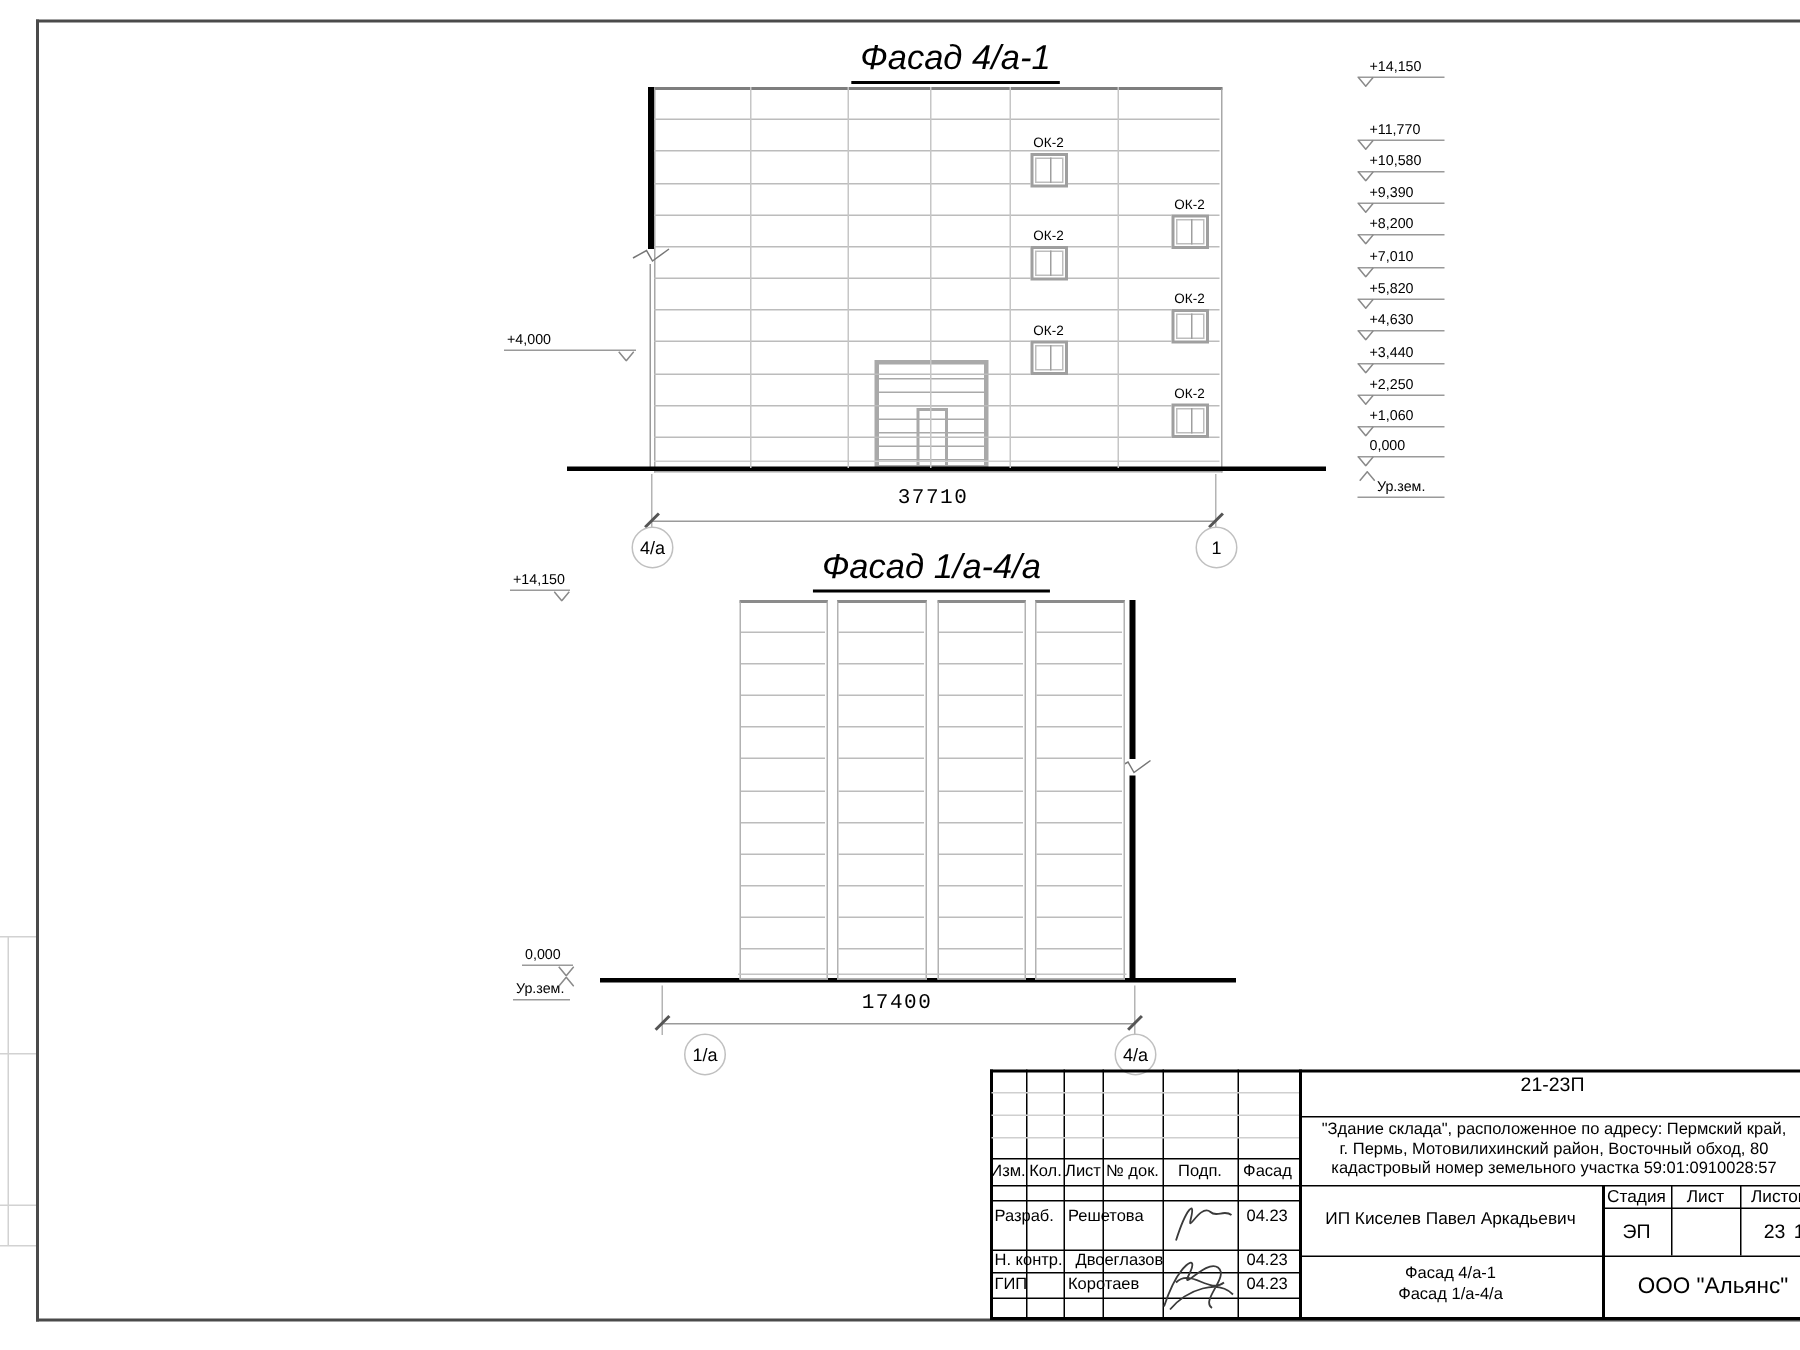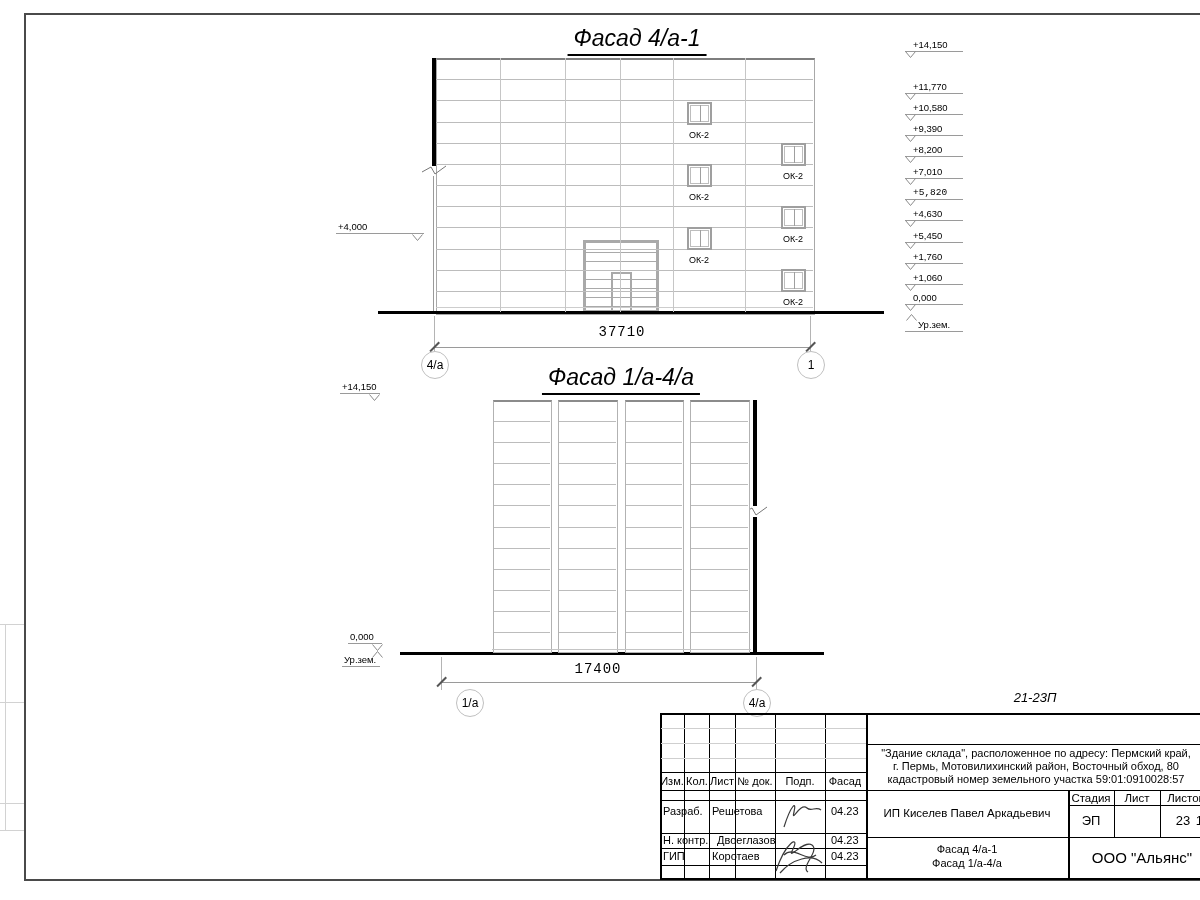--- a/index.html
+++ b/index.html
@@ -21,21 +21,21 @@
   .bubble{position:absolute;width:26px;height:26px;border-radius:50%;border:1px solid #c0c0c0;
           background:#fff;text-align:center;line-height:26px;font-size:12px;}
   .elev{position:absolute;font-size:9.5px;white-space:nowrap;}
   .elev .lab{border-bottom:1px solid #9a9a9a;padding:0 3px 1px 8px;display:block;}
   .elev svg{position:absolute;}
   .bldg{position:absolute;border:1px solid #a8a8a8;border-top:2px solid #7e7e7e;background:#fff;}
   .bay{position:absolute;border:1px solid #b2b2b2;border-top:2px solid #8b8b8b;background:#fff;}
   .win{position:absolute;border:2px solid #9f9f9f;background:#fff;}
   .win::before{content:"";position:absolute;inset:1px;border:1px solid #bdbdbd;}
   .win::after{content:"";position:absolute;left:50%;top:1px;bottom:1px;width:1px;background:#9f9f9f;}
-  .winlab{position:absolute;font-size:9px;width:40px;text-align:center;margin-top:40px;}
+  .winlab{position:absolute;font-size:9px;width:40px;text-align:center;}
   .tb-line{position:absolute;background:#000;}
   .tb-faint{position:absolute;background:#cfcfcf;height:1px;}
   .tb-txt{position:absolute;font-size:11px;white-space:nowrap;}
   .tb-ctr{transform:translateX(-50%);}
   .door{position:absolute;border:3px solid #a9a9a9;background:#fff;}
   .slat{position:absolute;height:1px;background:#a9a9a9;left:0;right:0;}
   .wicket{position:absolute;border:2px solid #a9a9a9;background:transparent;}
 </style>
 </head>
 <body>
@@ -149,21 +149,21 @@
   <div class="tb-line" style="left:661px;top:772px;width:205px;height:1px;"></div>
   <div class="tb-line" style="left:661px;top:790px;width:549px;height:1px;"></div>
   <div class="tb-line" style="left:661px;top:800px;width:205px;height:1px;"></div>
   <div class="tb-line" style="left:1069px;top:805px;width:141px;height:1px;"></div>
   <div class="tb-line" style="left:661px;top:833px;width:205px;height:1px;"></div>
   <div class="tb-line" style="left:866px;top:837px;width:344px;height:1px;"></div>
   <div class="tb-line" style="left:661px;top:848px;width:205px;height:1px;"></div>
   <div class="tb-line" style="left:661px;top:865px;width:205px;height:1px;"></div>
   <div class="tb-line" style="left:660px;top:878px;width:550px;height:2px;"></div>
 
-  <div class="tb-txt tb-ctr" style="left:1035px;top:690px;font-size:13px;font-style:italic;">21-23П</div>
+  <div class="tb-txt tb-ctr" style="left:1035px;top:715px;font-size:13px;">21-23П</div>
   <div class="tb-txt tb-ctr" style="left:1036px;top:747px;">"Здание склада", расположенное по адресу: Пермский край,</div>
   <div class="tb-txt tb-ctr" style="left:1036px;top:760px;">г. Пермь, Мотовилихинский район, Восточный обход, 80</div>
   <div class="tb-txt tb-ctr" style="left:1036px;top:773px;">кадастровый номер земельного участка 59:01:0910028:57</div>
   <div class="tb-txt tb-ctr" style="left:967px;top:807px;font-size:11.5px;">ИП Киселев Павел Аркадьевич</div>
   <div class="tb-txt tb-ctr" style="left:1091px;top:792px;font-size:11.5px;">Стадия</div>
   <div class="tb-txt tb-ctr" style="left:1137px;top:792px;font-size:11.5px;">Лист</div>
   <div class="tb-txt tb-ctr" style="left:1186px;top:792px;font-size:11.5px;">Листов</div>
   <div class="tb-txt tb-ctr" style="left:1091px;top:813px;font-size:13px;">ЭП</div>
   <div class="tb-txt tb-ctr" style="left:1203px;top:813px;font-size:13px;">16</div>
   <div class="tb-txt tb-ctr" style="left:1183px;top:813px;font-size:13px;">23</div>
@@ -236,40 +236,40 @@
       <svg style="position:absolute;left:0;top:12px;" width="11" height="7" viewBox="0 0 11 7">
         <path d="M0.5,0.5 L5.5,6.5 L10.5,0.5" fill="none" stroke="#8a8a8a" stroke-width="1"></path>
       </svg>
     </div>
     <div class="elev" style="left: 905px; top: 166px; width: 58px;">
       <span class="lab">+7,010</span>
       <svg style="position:absolute;left:0;top:12px;" width="11" height="7" viewBox="0 0 11 7">
         <path d="M0.5,0.5 L5.5,6.5 L10.5,0.5" fill="none" stroke="#8a8a8a" stroke-width="1"></path>
       </svg>
     </div>
-    <div class="elev" style="left: 905px; top: 187px; width: 58px; font-family: Liberation Mono, monospace;">
+    <div class="elev" style="left: 905px; top: 187px; width: 58px;">
       <span class="lab">+5,820</span>
       <svg style="position:absolute;left:0;top:12px;" width="11" height="7" viewBox="0 0 11 7">
         <path d="M0.5,0.5 L5.5,6.5 L10.5,0.5" fill="none" stroke="#8a8a8a" stroke-width="1"></path>
       </svg>
     </div>
     <div class="elev" style="left: 905px; top: 208px; width: 58px;">
       <span class="lab">+4,630</span>
       <svg style="position:absolute;left:0;top:12px;" width="11" height="7" viewBox="0 0 11 7">
         <path d="M0.5,0.5 L5.5,6.5 L10.5,0.5" fill="none" stroke="#8a8a8a" stroke-width="1"></path>
       </svg>
     </div>
     <div class="elev" style="left: 905px; top: 230px; width: 58px;">
-      <span class="lab">+5,450</span>
+      <span class="lab">+3,440</span>
       <svg style="position:absolute;left:0;top:12px;" width="11" height="7" viewBox="0 0 11 7">
         <path d="M0.5,0.5 L5.5,6.5 L10.5,0.5" fill="none" stroke="#8a8a8a" stroke-width="1"></path>
       </svg>
     </div>
     <div class="elev" style="left: 905px; top: 251px; width: 58px;">
-      <span class="lab">+1,760</span>
+      <span class="lab">+2,250</span>
       <svg style="position:absolute;left:0;top:12px;" width="11" height="7" viewBox="0 0 11 7">
         <path d="M0.5,0.5 L5.5,6.5 L10.5,0.5" fill="none" stroke="#8a8a8a" stroke-width="1"></path>
       </svg>
     </div>
     <div class="elev" style="left: 905px; top: 272px; width: 58px;">
       <span class="lab">+1,060</span>
       <svg style="position:absolute;left:0;top:12px;" width="11" height="7" viewBox="0 0 11 7">
         <path d="M0.5,0.5 L5.5,6.5 L10.5,0.5" fill="none" stroke="#8a8a8a" stroke-width="1"></path>
       </svg>
     </div>

